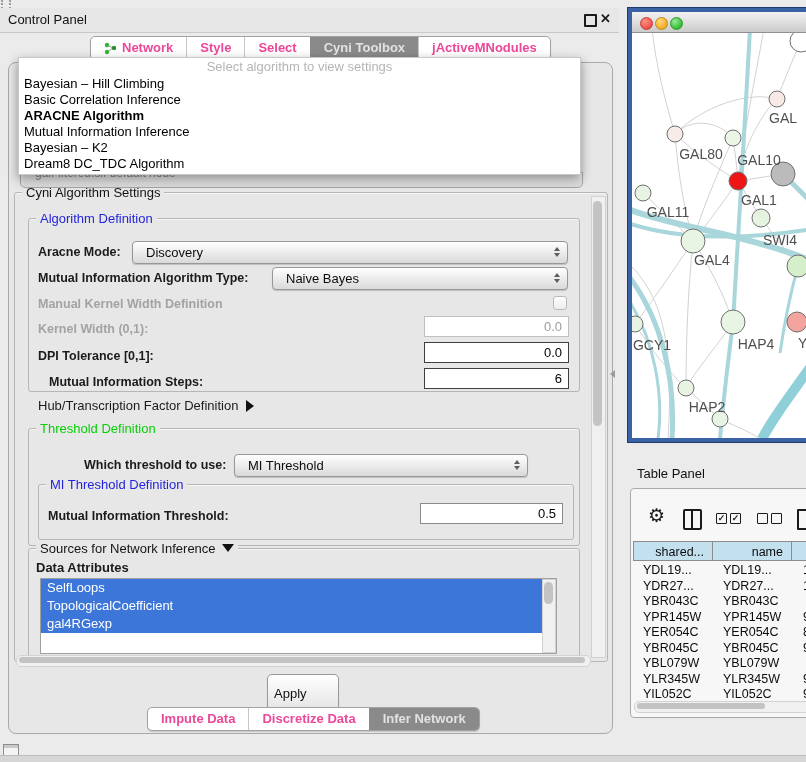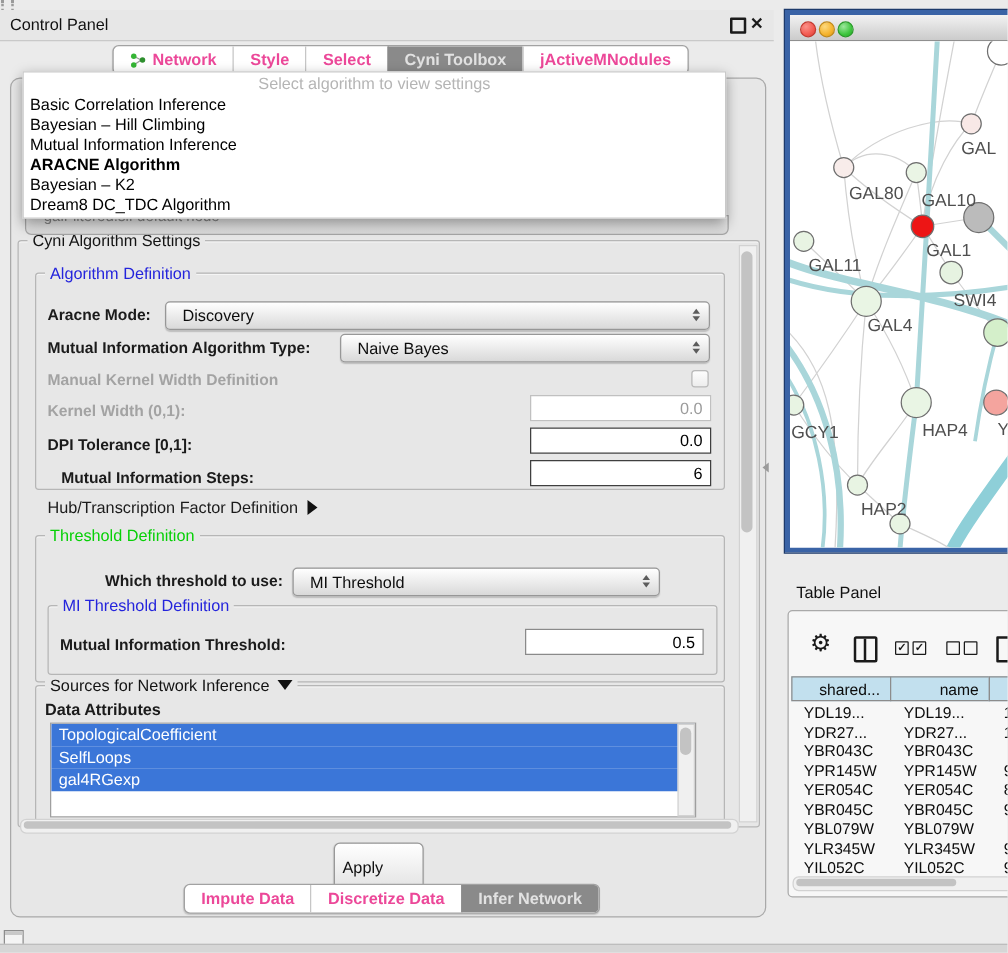--- a/index.html
+++ b/index.html
@@ -106,24 +106,24 @@
     </div>
   <div class="sg">
       <span>jActiveMNodules</span>
     </div>
 </div>
 
 <div class="abs content-panel"></div>
 
 <div class="abs popup">
   <div class="prompt">Select algorithm to view settings</div>
+  <div class="item">Bayesian – Hill Climbing</div>
   <div class="item">Basic Correlation Inference</div>
-  <div class="item">Bayesian – Hill Climbing</div>
+  <div class="item hl">ARACNE Algorithm</div>
   <div class="item">Mutual Information Inference</div>
-  <div class="item hl">ARACNE Algorithm</div>
   <div class="item">Bayesian – K2</div>
   <div class="item">Dream8 DC_TDC Algorithm</div>
 </div>
 
 <div class="abs combo-fragment">
   <div class="arr" style="top:8px;left:5px;position:absolute;">
       <div class="tri-up"></div>
       <div class="tri-dn"></div>
     </div>
 </div>
@@ -192,22 +192,22 @@
 <div class="lbl" style="left:48px;top:509px;">Mutual Information Threshold:</div>
 <div class="field" style="left:420px;top:503px;width:129px;border-color:#8a8a8a;">0.5</div>
 
 <div class="gbox" style="left:28px;top:548px;width:550px;height:108px;"></div>
 <div class="gtitle" style="left:36px;top:541px;">
   <span>Sources for Network Inference</span><span class="tri-down-b"></span>
 </div>
 <div class="lbl" style="left:36px;top:560px;font-size:13px;">Data Attributes</div>
 
 <div class="abs attr-list">
+  <div class="attr-item">SelfLoops</div>
   <div class="attr-item">TopologicalCoefficient</div>
-  <div class="attr-item">SelfLoops</div>
   <div class="attr-item">gal4RGexp</div>
 </div>
 <div class="vscroll" style="left:542px;top:579px;height:72px;width:12px;">
   <div class="vthumb" style="top:2px;height:22px;"></div>
 </div>
 <div class="hscroll" style="left:16px;top:655px;width:573px;">
   <div class="hthumb" style="left:2px;width:566px;"></div>
 </div>
 
 <button class="abs apply-btn">Apply</button>

